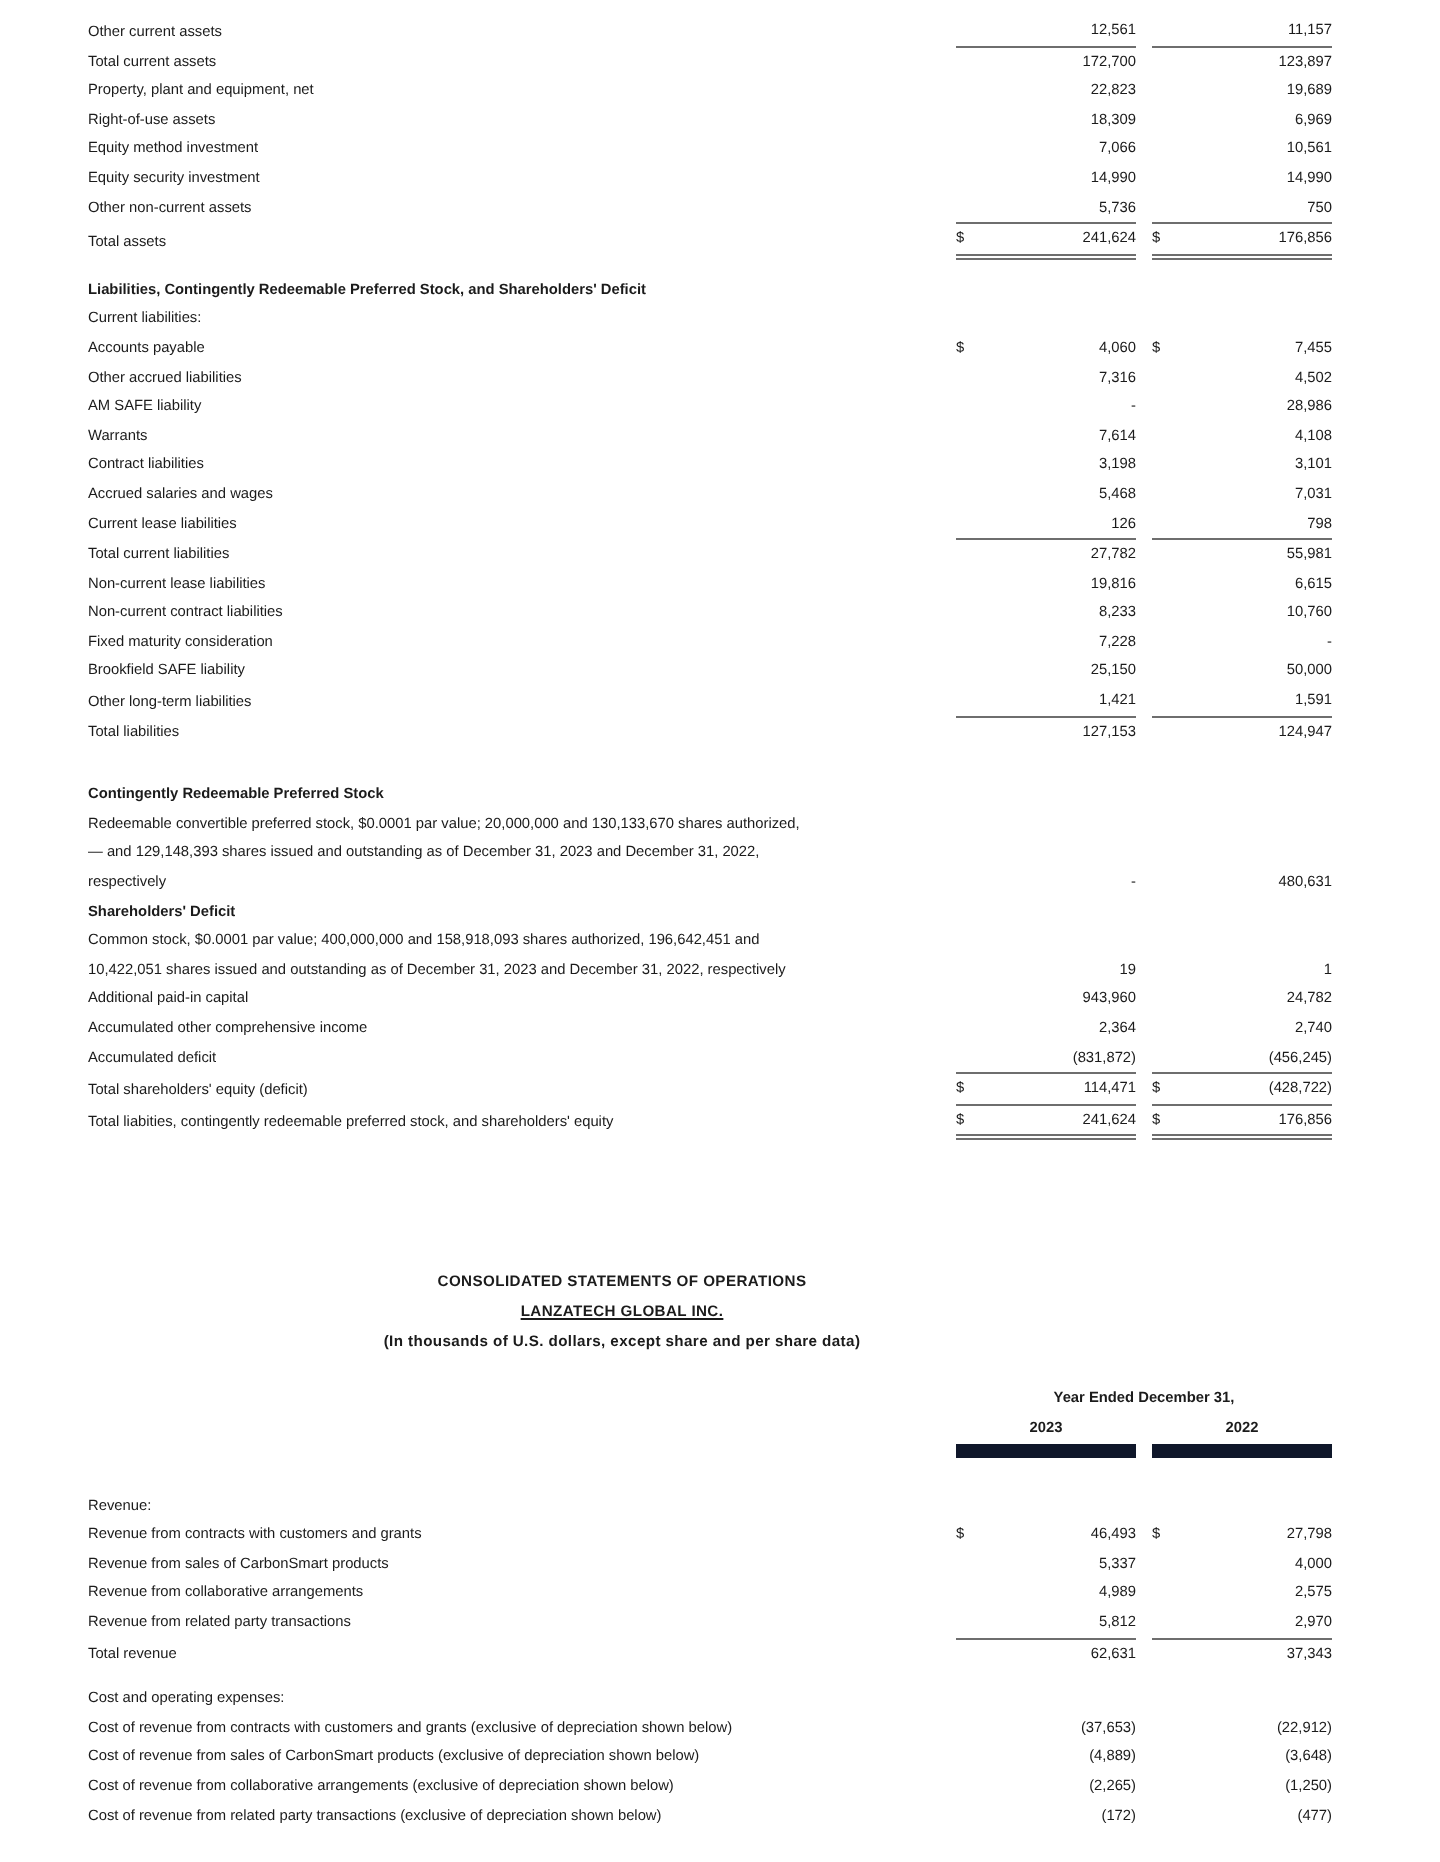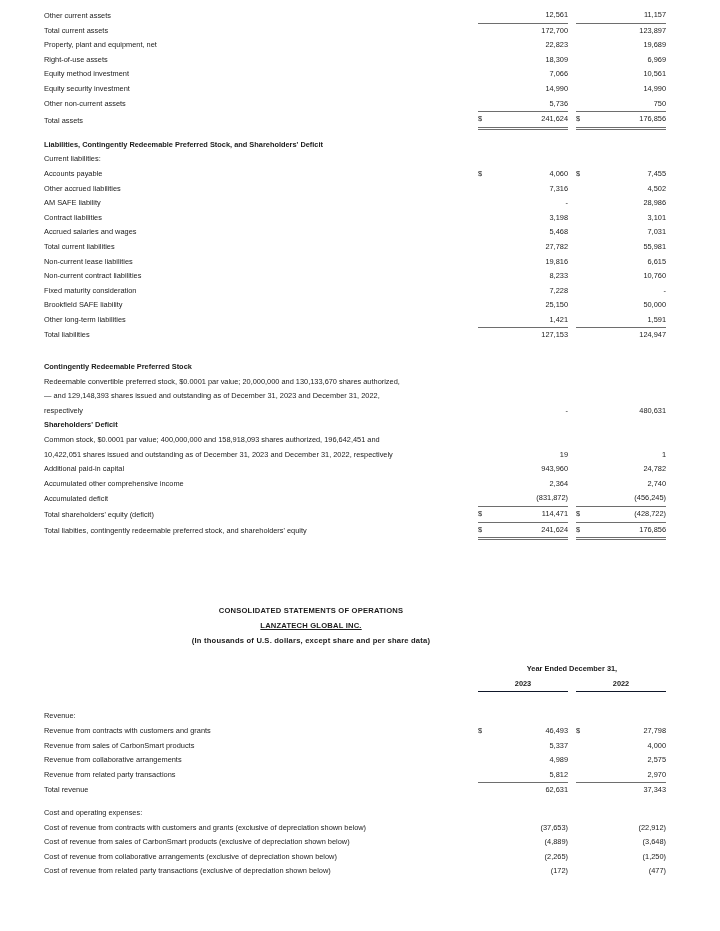--- a/index.html
+++ b/index.html
@@ -78,21 +78,21 @@
   .hdr-group {
     text-align: center;
     font-weight: bold;
     font-size: 7.4px;
   }
   .hdr-year {
     text-align: center;
     font-weight: bold;
     font-size: 7.4px;
   }
-  .hdr-rule { border-bottom: 1px solid #0f172a; }
+  .hdr-rule { border-bottom: 7px solid #0f172a; }
 
   .tight td { height: 13px; line-height: 13px; margin-top: 36px; }
 </style>
 </head>
 <body>
 
 <div class="page">
 
   <table class="fin">
     <colgroup>
@@ -225,20 +225,29 @@
       <tr>
         <td class="label i1">AM SAFE liability</td>
         <td class="sym"></td>
         <td class="num">-</td>
         <td></td>
         <td class="sym"></td>
         <td class="num">28,986</td>
         <td></td>
       </tr>
 
+      <tr>
+        <td class="label i1">Warrants</td>
+        <td class="sym"></td>
+        <td class="num">7,614</td>
+        <td></td>
+        <td class="sym"></td>
+        <td class="num">4,108</td>
+        <td></td>
+      </tr>
 
       <tr>
         <td class="label i1">Contract liabilities</td>
         <td class="sym"></td>
         <td class="num">3,198</td>
         <td></td>
         <td class="sym"></td>
         <td class="num">3,101</td>
         <td></td>
       </tr>
@@ -246,20 +255,29 @@
       <tr>
         <td class="label i1">Accrued salaries and wages</td>
         <td class="sym"></td>
         <td class="num">5,468</td>
         <td></td>
         <td class="sym"></td>
         <td class="num">7,031</td>
         <td></td>
       </tr>
 
+      <tr>
+        <td class="label i1">Current lease liabilities</td>
+        <td class="sym rule-bot-num"></td>
+        <td class="num rule-bot-num">126</td>
+        <td></td>
+        <td class="sym rule-bot-num"></td>
+        <td class="num rule-bot-num">798</td>
+        <td></td>
+      </tr>
 
       <tr>
         <td class="label i2">Total current liabilities</td>
         <td class="sym"></td>
         <td class="num">27,782</td>
         <td></td>
         <td class="sym"></td>
         <td class="num">55,981</td>
         <td></td>
       </tr>

